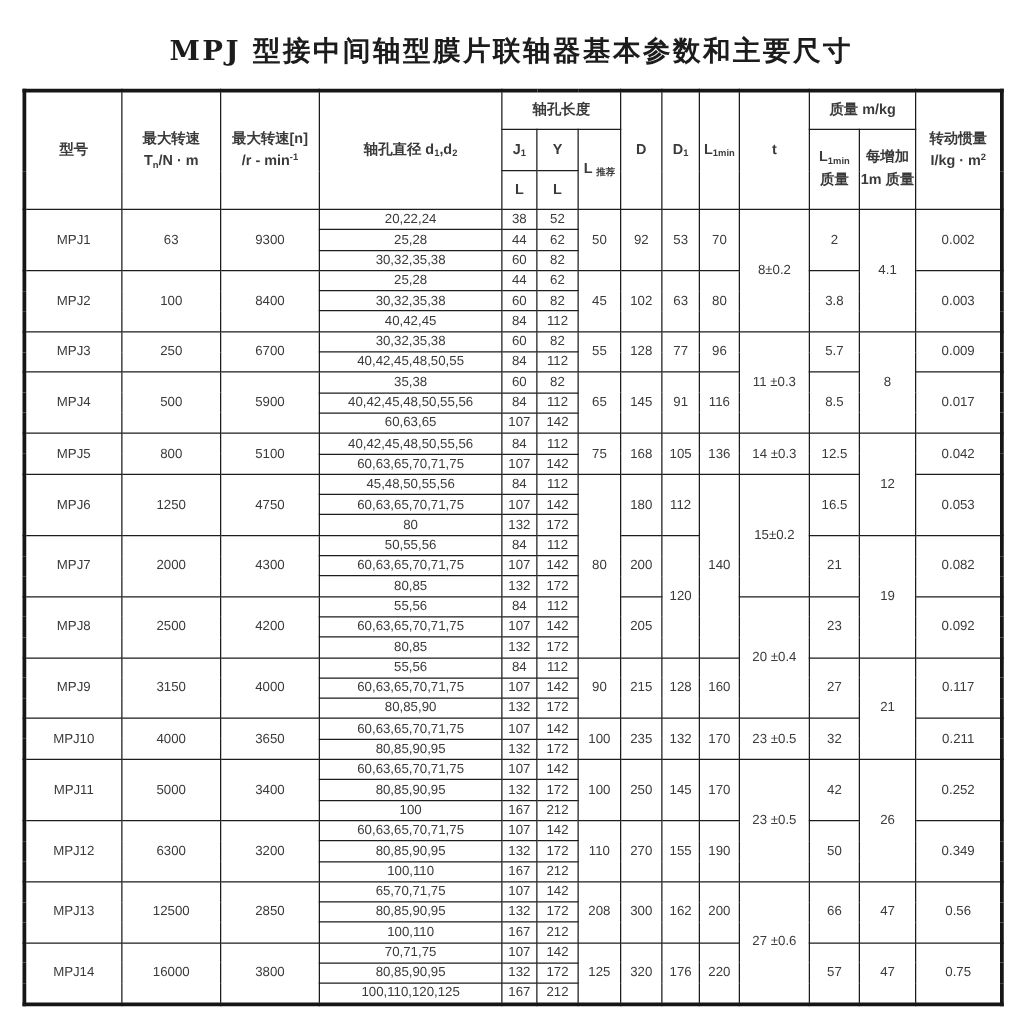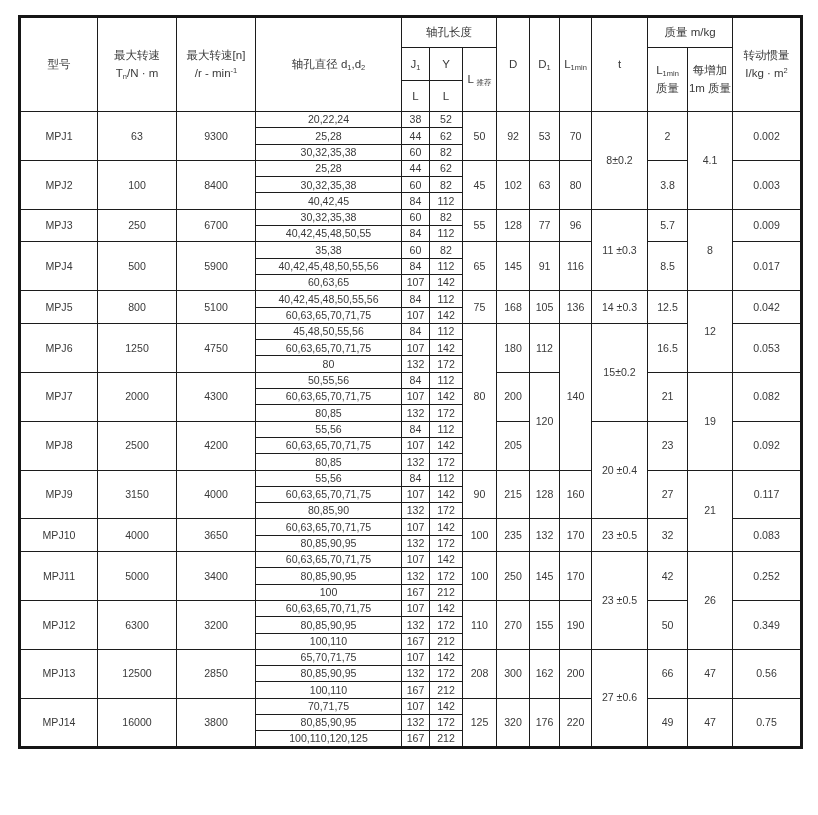--- a/index.html
+++ b/index.html
@@ -37,21 +37,21 @@
   table.params td {
     border: 1.6px solid #1c1c1c;
     text-align: center;
     vertical-align: middle;
     padding: 0;
     white-space: nowrap;
     overflow: hidden;
     color: #3a3a3a;
   }
   thead th {
-    font-weight: normal;
+    font-weight: bold;
     font-size: 11.5px;
     color: #333;
     line-height: 1.45;
   }
   tr.hr1 { height: 31px; }
   tr.hr2 { height: 33px; }
   tr.hr3 { height: 31px; }
   tbody tr { height: 16.3px; }
   tbody td {
     font-size: 10.6px;
@@ -67,20 +67,21 @@
     vertical-align: 4px;
     line-height: 0;
   }
   .hl { line-height: 1.5; }
 </style>
 </head>
 <body>
 
 <div class="page">
 
+  <h1 class="title">MPJ 型接中间轴型膜片联轴器基本参数和主要尺寸</h1>
 
   <table class="params">
     <colgroup>
       <col style="width:78px">
         <col style="width:79px">
         <col style="width:79px">
       <col style="width:146px">
         <col style="width:28px">
         <col style="width:33px">
       <col style="width:34px">
@@ -353,21 +354,21 @@
           <td rowspan="2">3650</td>
           <td>60,63,65,70,71,75</td>
           <td>107</td>
           <td>142</td>
           <td rowspan="2">100</td>
           <td rowspan="2">235</td>
           <td rowspan="2">132</td>
           <td rowspan="2">170</td>
           <td rowspan="2">23 ±0.5</td>
           <td rowspan="2">32</td>
-          <td rowspan="2">0.083</td>
+          <td rowspan="2">0.211</td>
         </tr>
         <tr>
           <td>80,85,90,95</td>
           <td>132</td>
           <td>172</td>
         </tr>
         <tr>
           <td rowspan="3">MPJ11</td>
           <td rowspan="3">5000</td>
           <td rowspan="3">3400</td>
@@ -447,21 +448,21 @@
           <td rowspan="3">MPJ14</td>
           <td rowspan="3">16000</td>
           <td rowspan="3">3800</td>
           <td>70,71,75</td>
           <td>107</td>
           <td>142</td>
           <td rowspan="3">125</td>
           <td rowspan="3">320</td>
           <td rowspan="3">176</td>
           <td rowspan="3">220</td>
-          <td rowspan="3">49</td>
+          <td rowspan="3">57</td>
           <td rowspan="3">47</td>
           <td rowspan="3">0.75</td>
         </tr>
         <tr>
           <td>80,85,90,95</td>
           <td>132</td>
           <td>172</td>
         </tr>
         <tr>
           <td>100,110,120,125</td>

